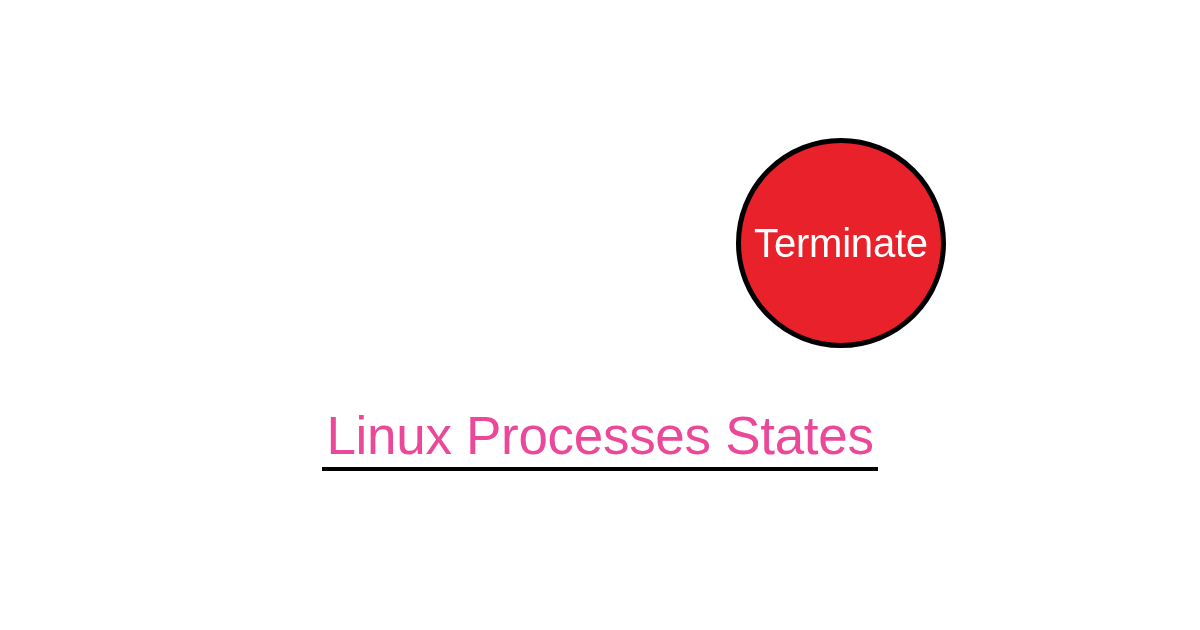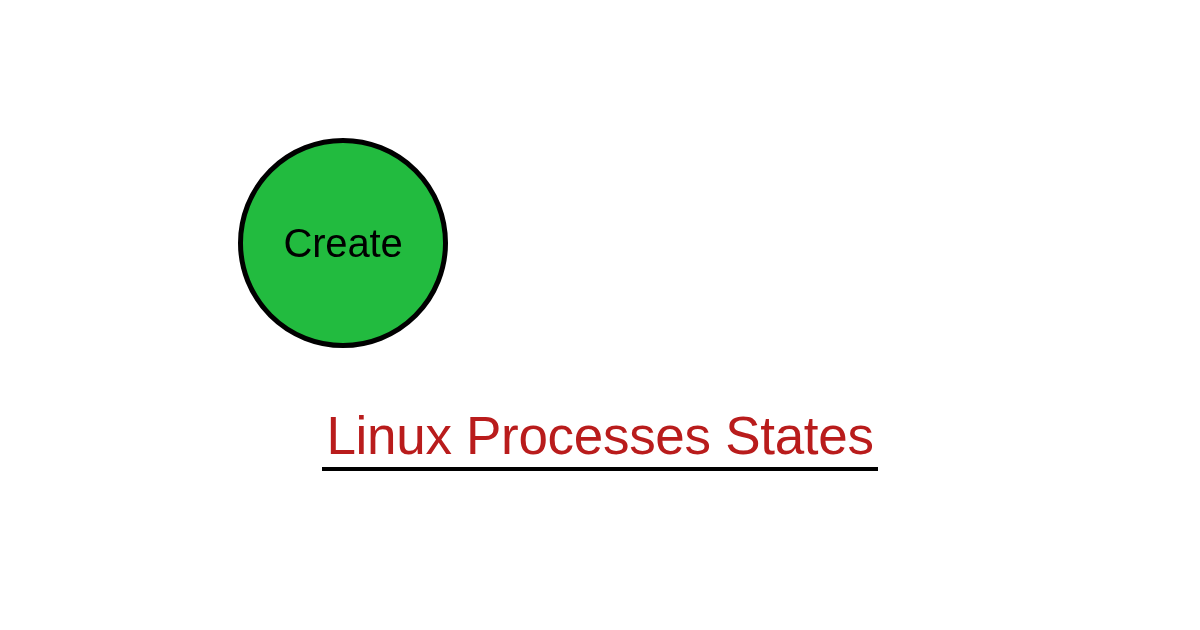--- a/index.html
+++ b/index.html
@@ -65,40 +65,40 @@
     width: 1200px;
     text-align: center;
   }
 
   .caption-text {
     display: inline-block;
     font-family: "Liberation Sans", sans-serif;
     font-size: 53px;
     line-height: 1.05;
     font-weight: 400;
-    color: #b91c1c;
+    color: #ec4899;
     letter-spacing: -0.3px;
     padding: 0 4px 3px 4px;
     border-bottom: 4px solid #000000;
     white-space: nowrap;
     user-select: none;
   }
 </style>
 </head>
 <body style="background: rgb(255, 255, 255);">
 
 <div class="canvas">
 
   <div class="state-row">
 
-    <div class="state-node" id="node-create" style="background: rgb(34, 187, 63); border-color: rgb(0, 0, 0);">
-      <span class="state-label" style="color: rgb(0, 0, 0);">Create</span>
-    </div>
 
 
+    <div class="state-node" id="node-terminate" style="background: rgb(232, 33, 42); border-color: rgb(0, 0, 0);">
+      <span class="state-label" style="color: rgb(255, 255, 255);">Terminate</span>
+    </div>
 
   </div>
 
   <div class="caption-wrap">
     <span class="caption-text">Linux Processes States</span>
   </div>
 
 </div>
 
 </body></html>

